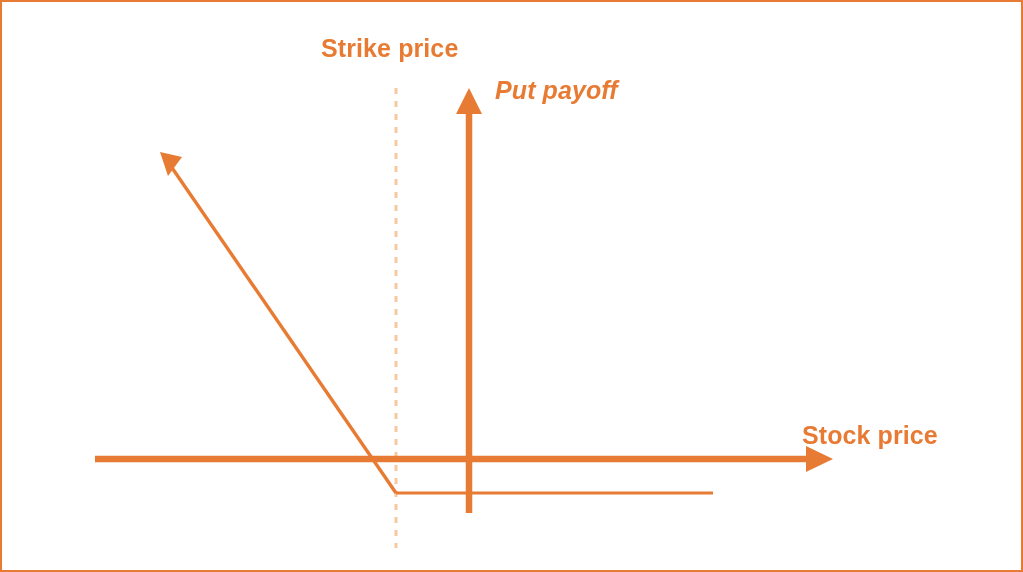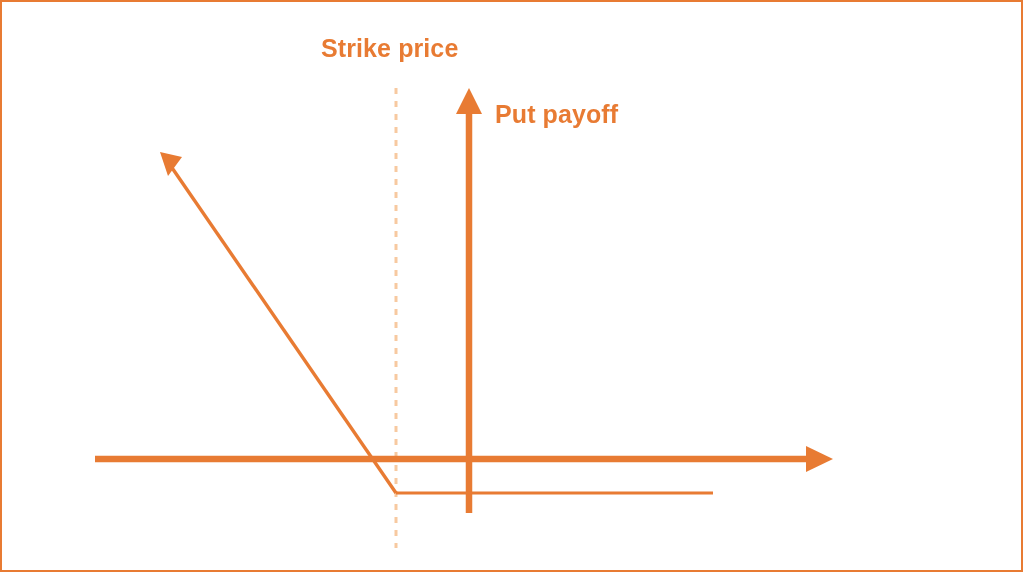--- a/index.html
+++ b/index.html
@@ -41,21 +41,21 @@
     position: absolute;
     color: #E87B33;
     font-family: "Liberation Sans", sans-serif;
     font-weight: bold;
     font-size: 25px;
     line-height: 28px;
     white-space: nowrap;
     letter-spacing: 0.1px;
   }
   #label-strike-price { left: 321px; top: 34px; }
-  #label-put-payoff   { left: 495px; top: 100px; }
+  #label-put-payoff   { left: 495px; top: 76px; font-style: italic; }
   #label-stock-price  { left: 802px; top: 421px; }
   #label-option-price { left: 727px; top: 483px; }
 </style>
 </head>
 <body>
 
 <div id="figure">
 
   <svg id="plot-svg" viewBox="0 0 1023 572">
 
@@ -73,17 +73,18 @@
 
     <polyline points="168,162 396,493" fill="none" stroke="#E87B33" stroke-width="3.4" stroke-linecap="butt" stroke-linejoin="miter"></polyline>
 
     <polygon points="160,152 182,157 168,176" fill="#E87B33"></polygon>
   </svg>
 
   <div class="axis-label" id="label-strike-price">Strike price</div>
 
   <div class="axis-label" id="label-put-payoff">Put payoff</div>
 
+  <div class="axis-label" id="label-stock-price">Stock price</div>
 
 
   <div id="frame-border"></div>
 
 </div>
 
 </body></html>

